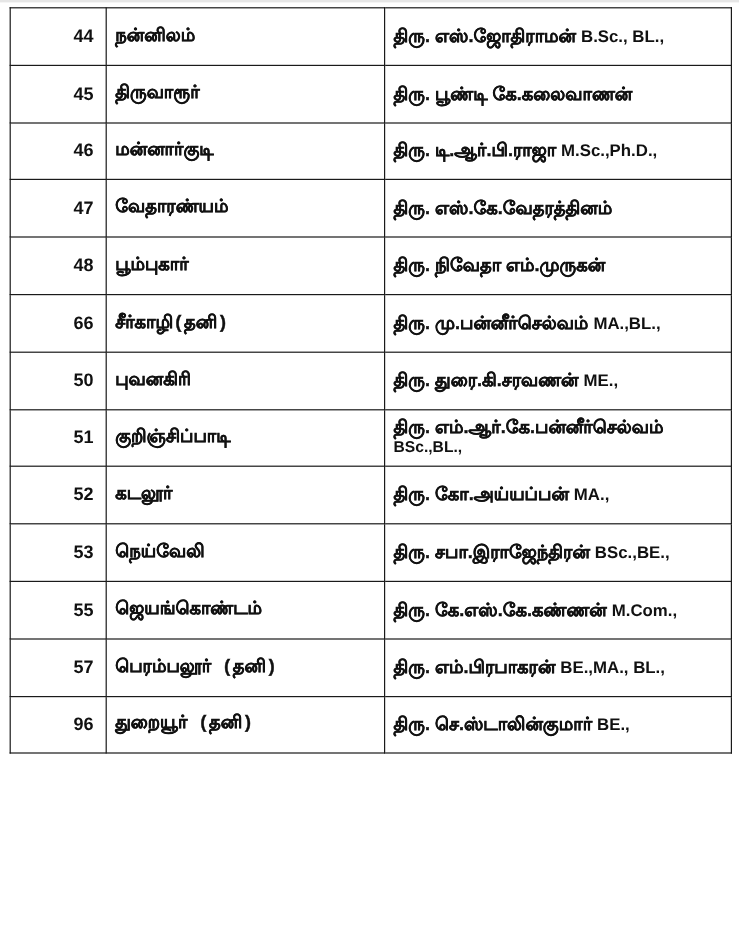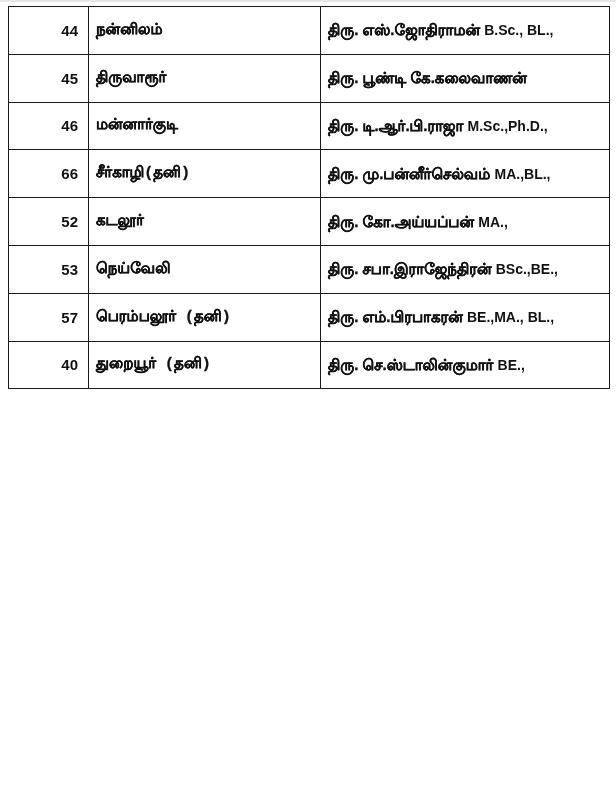--- a/index.html
+++ b/index.html
@@ -89,38 +89,63 @@
       <td class="num">45</td>
       <td class="place">திருவாரூர்</td>
       <td class="cand"><span>திரு. பூண்டி கே.கலைவாணன்</span> <span class="deg"></span></td>
     </tr>
     <tr>
       <td class="num">46</td>
       <td class="place">மன்னார்குடி</td>
       <td class="cand"><span>திரு. டி.ஆர்.பி.ராஜா</span> <span class="deg">M.Sc.,Ph.D.,</span></td>
     </tr>
     <tr>
+      <td class="num">47</td>
+      <td class="place">வேதாரண்யம்</td>
+      <td class="cand"><span>திரு. எஸ்.கே.வேதரத்தினம்</span> <span class="deg"></span></td>
+    </tr>
+    <tr>
+      <td class="num">48</td>
+      <td class="place">பூம்புகார்</td>
+      <td class="cand"><span>திரு. நிவேதா எம்.முருகன்</span> <span class="deg"></span></td>
+    </tr>
+    <tr>
       <td class="num">66</td>
       <td class="place">சீர்காழி(தனி)</td>
       <td class="cand"><span>திரு. மு.பன்னீர்செல்வம்</span> <span class="deg">MA.,BL.,</span></td>
+    </tr>
+    <tr>
+      <td class="num">50</td>
+      <td class="place">புவனகிரி</td>
+      <td class="cand"><span>திரு. துரை.கி.சரவணன்</span> <span class="deg">ME.,</span></td>
+    </tr>
+    <tr>
+      <td class="num">51</td>
+      <td class="place">குறிஞ்சிப்பாடி</td>
+      <td class="cand"><span>திரு. எம்.ஆர்.கே.பன்னீர்செல்வம்</span><span class="line2">BSc.,BL.,</span></td>
     </tr>
     <tr>
       <td class="num">52</td>
       <td class="place">கடலூர்</td>
       <td class="cand"><span>திரு. கோ.அய்யப்பன்</span> <span class="deg">MA.,</span></td>
     </tr>
     <tr>
       <td class="num">53</td>
       <td class="place">நெய்வேலி</td>
       <td class="cand"><span>திரு. சபா.இராஜேந்திரன்</span> <span class="deg">BSc.,BE.,</span></td>
     </tr>
     <tr>
+      <td class="num">55</td>
+      <td class="place">ஜெயங்கொண்டம்</td>
+      <td class="cand"><span>திரு. கே.எஸ்.கே.கண்ணன்</span> <span class="deg">M.Com.,</span></td>
+    </tr>
+    <tr>
       <td class="num">57</td>
       <td class="place">பெரம்பலூர் (தனி)</td>
       <td class="cand"><span>திரு. எம்.பிரபாகரன்</span> <span class="deg">BE.,MA., BL.,</span></td>
     </tr>
     <tr>
-      <td class="num">40</td>
+      <td class="num">96</td>
       <td class="place">துறையூர் (தனி)</td>
       <td class="cand"><span>திரு. செ.ஸ்டாலின்குமார்</span> <span class="deg">BE.,</span></td>
     </tr>
   </tbody>
 </table>
 
 </body></html>

